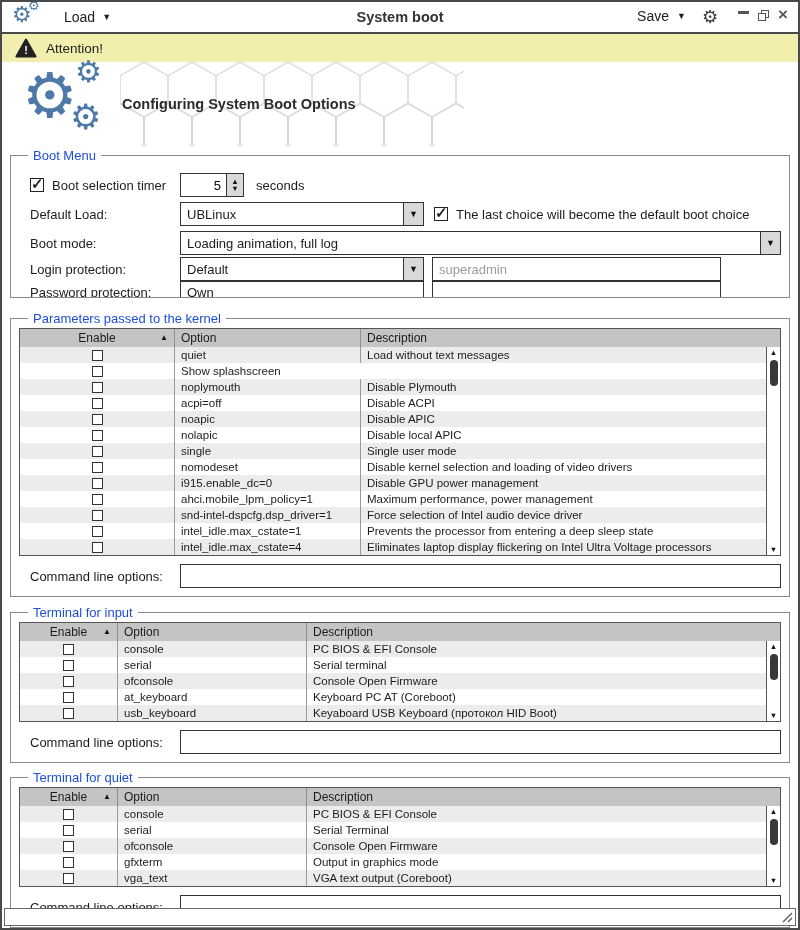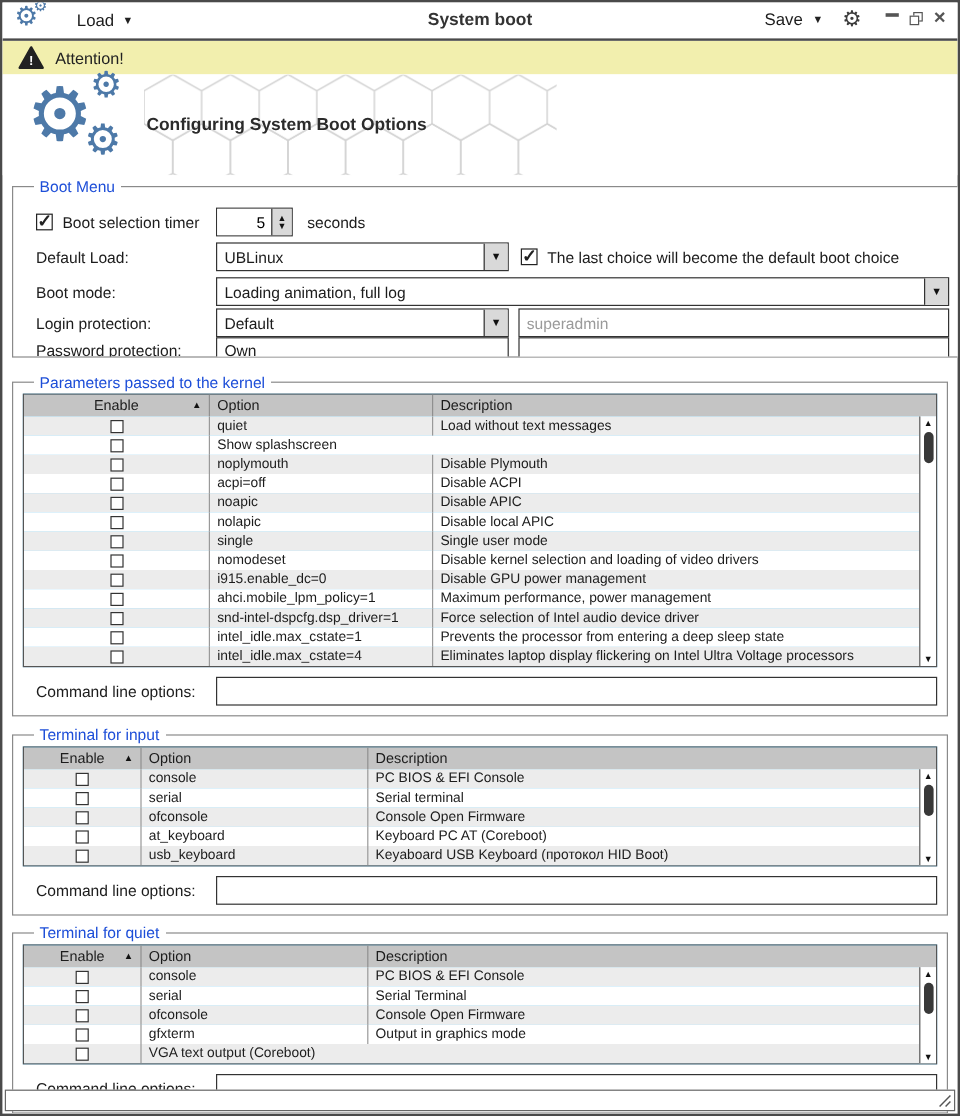--- a/index.html
+++ b/index.html
@@ -74,21 +74,21 @@
   .combo { display:flex; height:24px; border:1.5px solid #333; background:#fff; align-items:stretch; }
   .combo.w-sm { width:244px; flex:none; }
   .combo.w-full { flex:1; }
   .combo-text { flex:1; display:flex; align-items:center; padding:0 6px; font-size:13px; white-space:nowrap; overflow:hidden; }
   .combo-btn { width:20px; background:#d9d9d9; border-left:1.5px solid #333;
                display:flex; align-items:center; justify-content:center; flex:none; }
   .combo-btn span { font-size:9px; color:#111; }
   .gap10 { width:10px; flex:none; } .gap8 { width:8px; flex:none; }
   .cb-label { font-size:13px; margin-left:8px; white-space:nowrap; }
   .txt-input { height:24px; border:1.5px solid #333; font-size:13px; padding:0 6px;
-               font-family:inherit; outline:none; width:359px; flex:none; color:#1c1c1c; }
+               font-family:inherit; outline:none; width:289px; flex:none; color:#1c1c1c; }
   .txt-input::placeholder { color:#9a9a9a; }
   .popup-stack { width:244px; flex:none; }
   .popup-item { height:22px; border:1.5px solid #333; background:#fff; display:flex;
                 align-items:center; padding:0 6px; font-size:13px; }
 
   
   .tbl { border:1.5px solid #555; position:relative; font-size:11.5px; background:#7dd3fc; width:100%; }
   .tbl.kernel { --wen:155px; --wopt:186px; }
   .tbl.term   { --wen:98px;  --wopt:189px; }
   .thead { display:flex; height:18px; background:#c4c4c4; align-items:stretch; }
@@ -455,20 +455,21 @@
             <div class="tc c-en">
               <span class="row-cb"></span>
             </div>
             <div class="tc c-opt">gfxterm</div>
             <div class="tc c-desc">Output in graphics mode</div>
           </div>
           <div class="trow alt">
             <div class="tc c-en">
               <span class="row-cb"></span>
             </div>
+            <div class="tc c-opt">vga_text</div>
             <div class="tc c-desc">VGA text output (Coreboot)</div>
           </div>
         </div>
       <div class="vscroll">
         <span class="vs-up">▲</span>
         <span class="vs-thumb"></span>
         <span class="vs-dn">▼</span>
       </div>
     </div>
     <div class="cmd-row">

